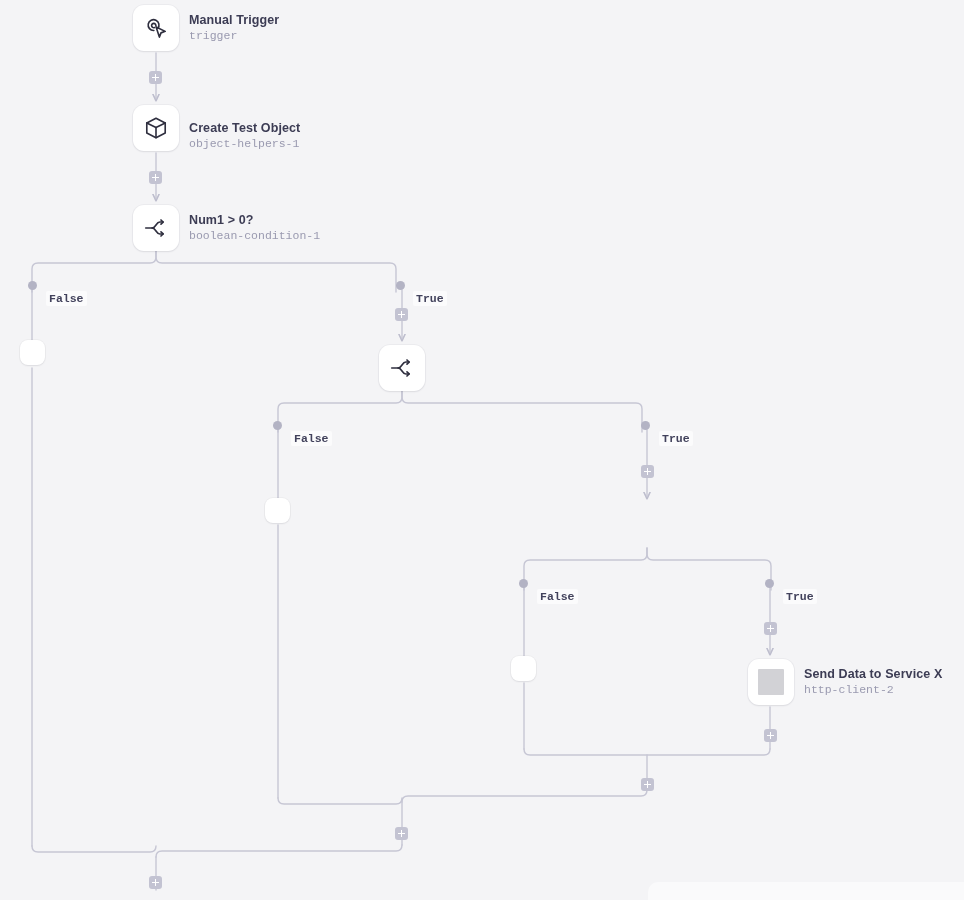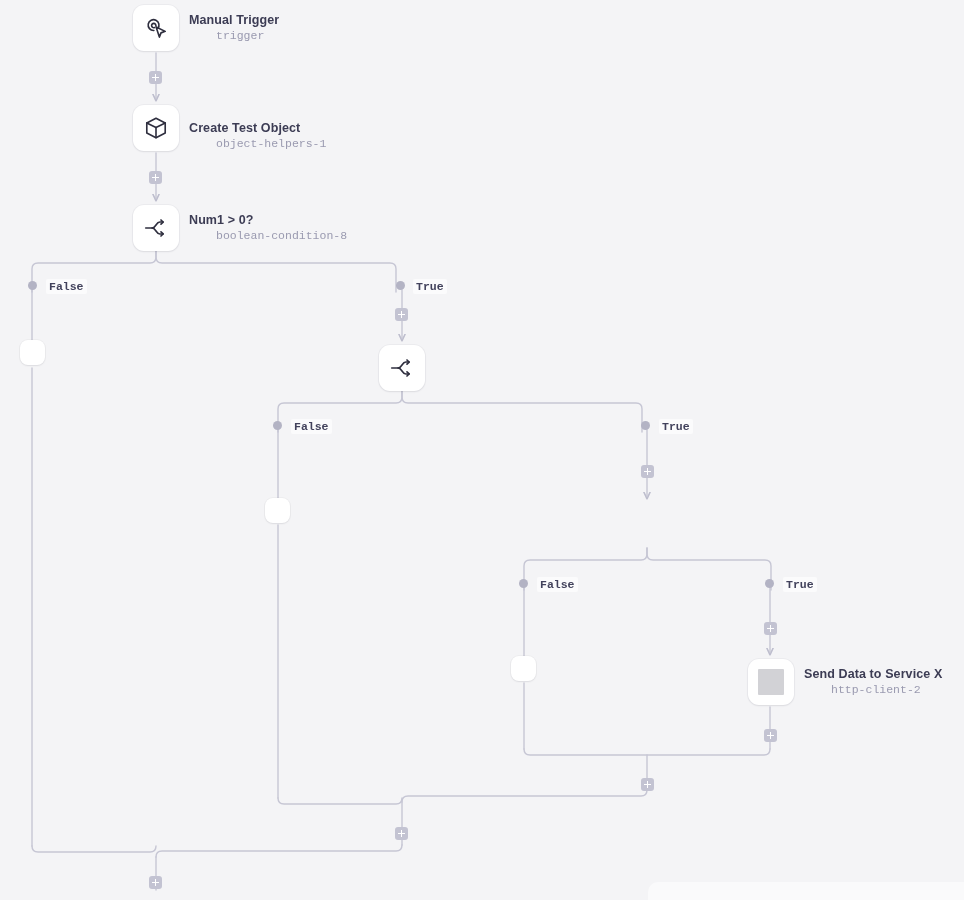--- a/index.html
+++ b/index.html
@@ -58,21 +58,20 @@
     color: #3c3c54;
     letter-spacing: 0.1px;
     line-height: 15px;
   }
   .node-sub {
     font-family: "Liberation Mono", monospace;
     font-size: 11.5px;
     font-weight: 400;
     color: #9a9ab0;
     line-height: 14px;
-    margin-left: 27px;
   }
   .placeholder-node {
     position: absolute;
     width: 25px;
     height: 25px;
     border-radius: 8px;
     background: #ffffff;
     box-shadow: 0 1px 2px rgba(20,20,45,0.07), 0 0 0 1px rgba(20,20,45,0.03);
   }
   .port-dot {
@@ -86,20 +85,21 @@
     position: absolute;
     font-family: "Liberation Mono", monospace;
     font-size: 11.5px;
     font-weight: 700;
     color: #42425c;
     background: #fbfbfc;
     padding: 1px 3px;
     border-radius: 2px;
     line-height: 13px;
     white-space: nowrap;
+    margin-top: 12px;
   }
   .plus-btn {
     position: absolute;
     width: 13px;
     height: 13px;
     border-radius: 3px;
     background: #c3c3d2;
     display: flex;
     align-items: center;
     justify-content: center;
@@ -227,21 +227,21 @@
           <path d="M2.5 12 H8.5"></path>
           <path d="M8.5 12 C12 12 12 6.5 15.5 6.5 H18.5"></path>
           <path d="M8.5 12 C12 12 12 17.5 15.5 17.5 H18.5"></path>
           <path d="M16.6 4.6 L18.6 6.5 L16.6 8.4"></path>
           <path d="M16.6 15.6 L18.6 17.5 L16.6 19.4"></path>
         </svg>
       </span>
     </div>
     <div class="node-text">
       <div class="node-title">Num1 &gt; 0?</div>
-      <div class="node-sub">boolean-condition-8</div>
+      <div class="node-sub">boolean-condition-1</div>
     </div>
   </div>
 
   <div class="node" style="left:379px;top:345px;">
     <div class="node-box">
       <span>
         <svg width="26" height="26" viewBox="0 0 24 24" fill="none" stroke="#2e2e3e" stroke-width="1.5" stroke-linecap="round" stroke-linejoin="round">
           <path d="M2.5 12 H8.5"></path>
           <path d="M8.5 12 C12 12 12 6.5 15.5 6.5 H18.5"></path>
           <path d="M8.5 12 C12 12 12 17.5 15.5 17.5 H18.5"></path>

